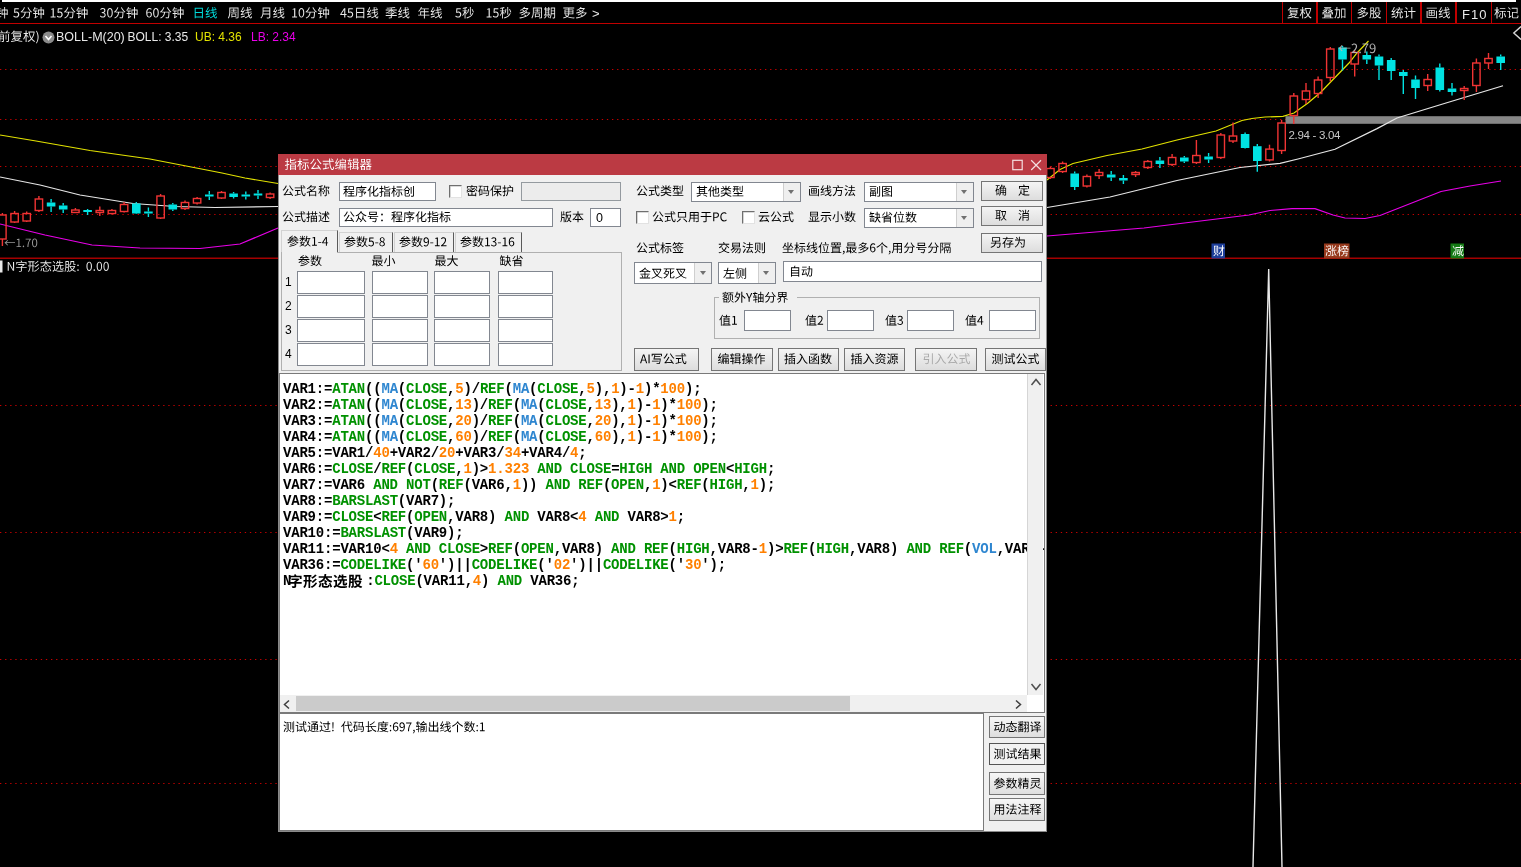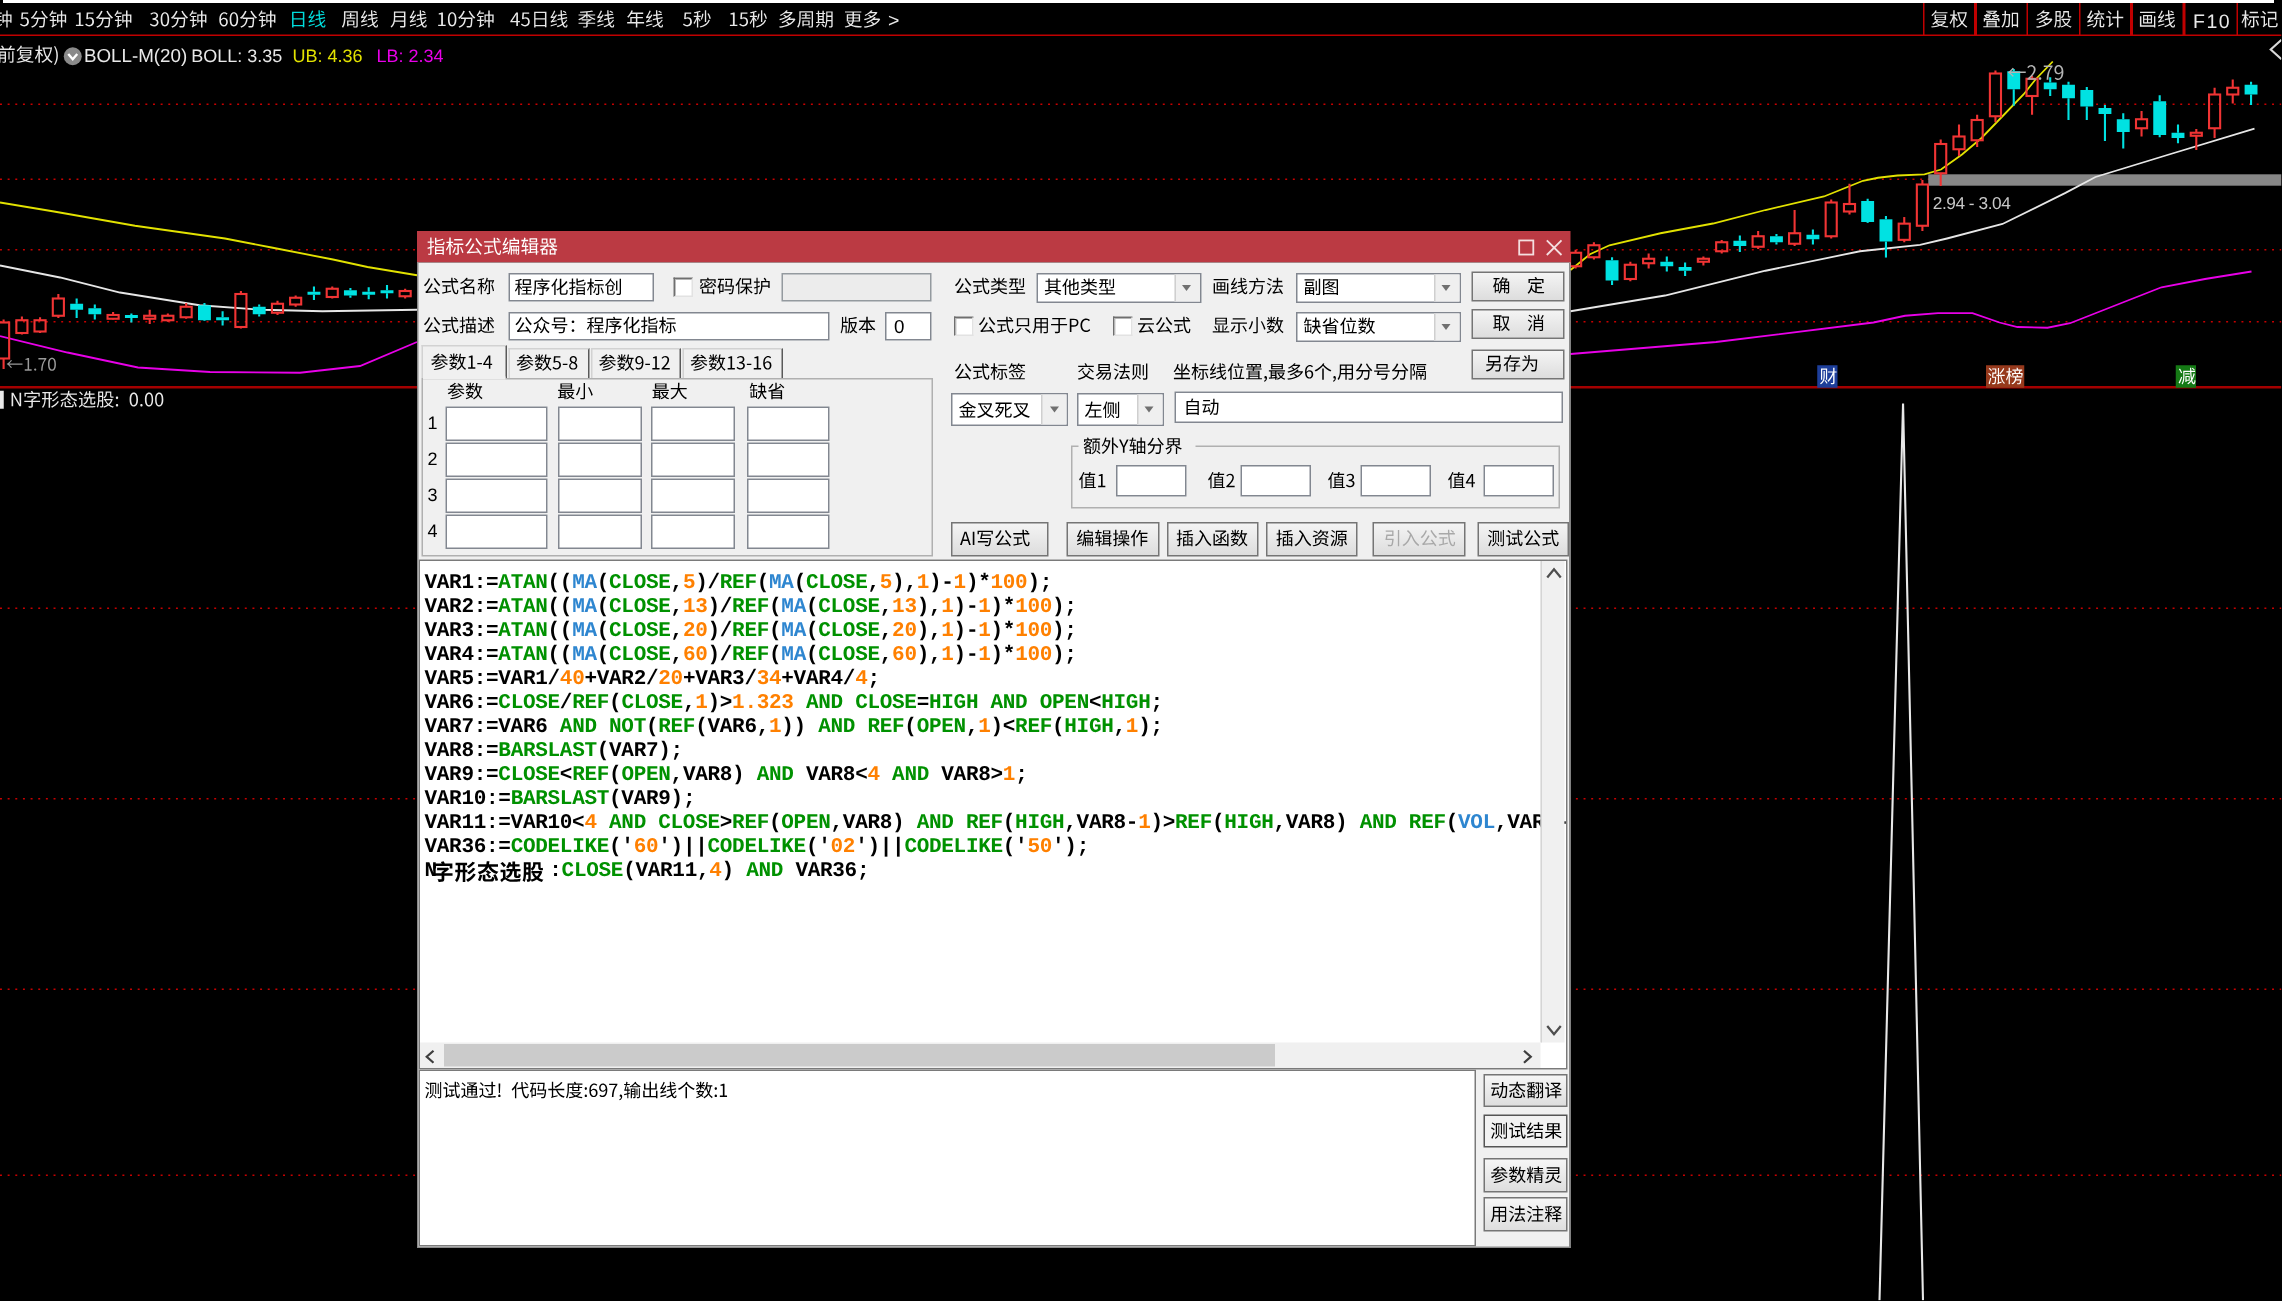--- a/index.html
+++ b/index.html
@@ -277,21 +277,21 @@
 VAR2:=<i>ATAN</i>((<b>MA</b>(<i>CLOSE</i>,<u>13</u>)/<i>REF</i>(<b>MA</b>(<i>CLOSE</i>,<u>13</u>),<u>1</u>)-<u>1</u>)*<u>100</u>);
 VAR3:=<i>ATAN</i>((<b>MA</b>(<i>CLOSE</i>,<u>20</u>)/<i>REF</i>(<b>MA</b>(<i>CLOSE</i>,<u>20</u>),<u>1</u>)-<u>1</u>)*<u>100</u>);
 VAR4:=<i>ATAN</i>((<b>MA</b>(<i>CLOSE</i>,<u>60</u>)/<i>REF</i>(<b>MA</b>(<i>CLOSE</i>,<u>60</u>),<u>1</u>)-<u>1</u>)*<u>100</u>);
 VAR5:=VAR1/<u>40</u>+VAR2/<u>20</u>+VAR3/<u>34</u>+VAR4/<u>4</u>;
 VAR6:=<i>CLOSE</i>/<i>REF</i>(<i>CLOSE</i>,<u>1</u>)&gt;<u>1.323</u> <i>AND</i> <i>CLOSE</i>=<i>HIGH</i> <i>AND</i> <i>OPEN</i>&lt;<i>HIGH</i>;
 VAR7:=VAR6 <i>AND</i> <i>NOT</i>(<i>REF</i>(VAR6,<u>1</u>)) <i>AND</i> <i>REF</i>(<i>OPEN</i>,<u>1</u>)&lt;<i>REF</i>(<i>HIGH</i>,<u>1</u>);
 VAR8:=<i>BARSLAST</i>(VAR7);
 VAR9:=<i>CLOSE</i>&lt;<i>REF</i>(<i>OPEN</i>,VAR8) <i>AND</i> VAR8&lt;<u>4</u> <i>AND</i> VAR8&gt;<u>1</u>;
 VAR10:=<i>BARSLAST</i>(VAR9);
 VAR11:=VAR10&lt;<u>4</u> <i>AND</i> <i>CLOSE</i>&gt;<i>REF</i>(<i>OPEN</i>,VAR8) <i>AND</i> <i>REF</i>(<i>HIGH</i>,VAR8-<u>1</u>)&gt;<i>REF</i>(<i>HIGH</i>,VAR8) <i>AND</i> <i>REF</i>(<b>VOL</b>,VAR8-
-VAR36:=<i>CODELIKE</i>('<u>60</u>')||<i>CODELIKE</i>('<u>02</u>')||<i>CODELIKE</i>('<u>50</u>');
+VAR36:=<i>CODELIKE</i>('<u>60</u>')||<i>CODELIKE</i>('<u>02</u>')||<i>CODELIKE</i>('<u>30</u>');
 N<span style="display:inline-block;width:75px"></span>:<i>CLOSE</i>(VAR11,<u>4</u>) <i>AND</i> VAR36;</pre>
     </div>
     <div class="abs" id="vsb">
       <svg style="position:absolute;left:1px;top:3px" width="14" height="10">
         <polyline points="2.5,8 7,2.5 11.5,8" fill="none" stroke="#4e4e4e" stroke-width="1.5"></polyline>
       </svg>
       <svg style="position:absolute;left:1px;top:308px" width="14" height="10">
         <polyline points="2.5,2 7,7.5 11.5,2" fill="none" stroke="#4e4e4e" stroke-width="1.5"></polyline>
       </svg>
     </div>

